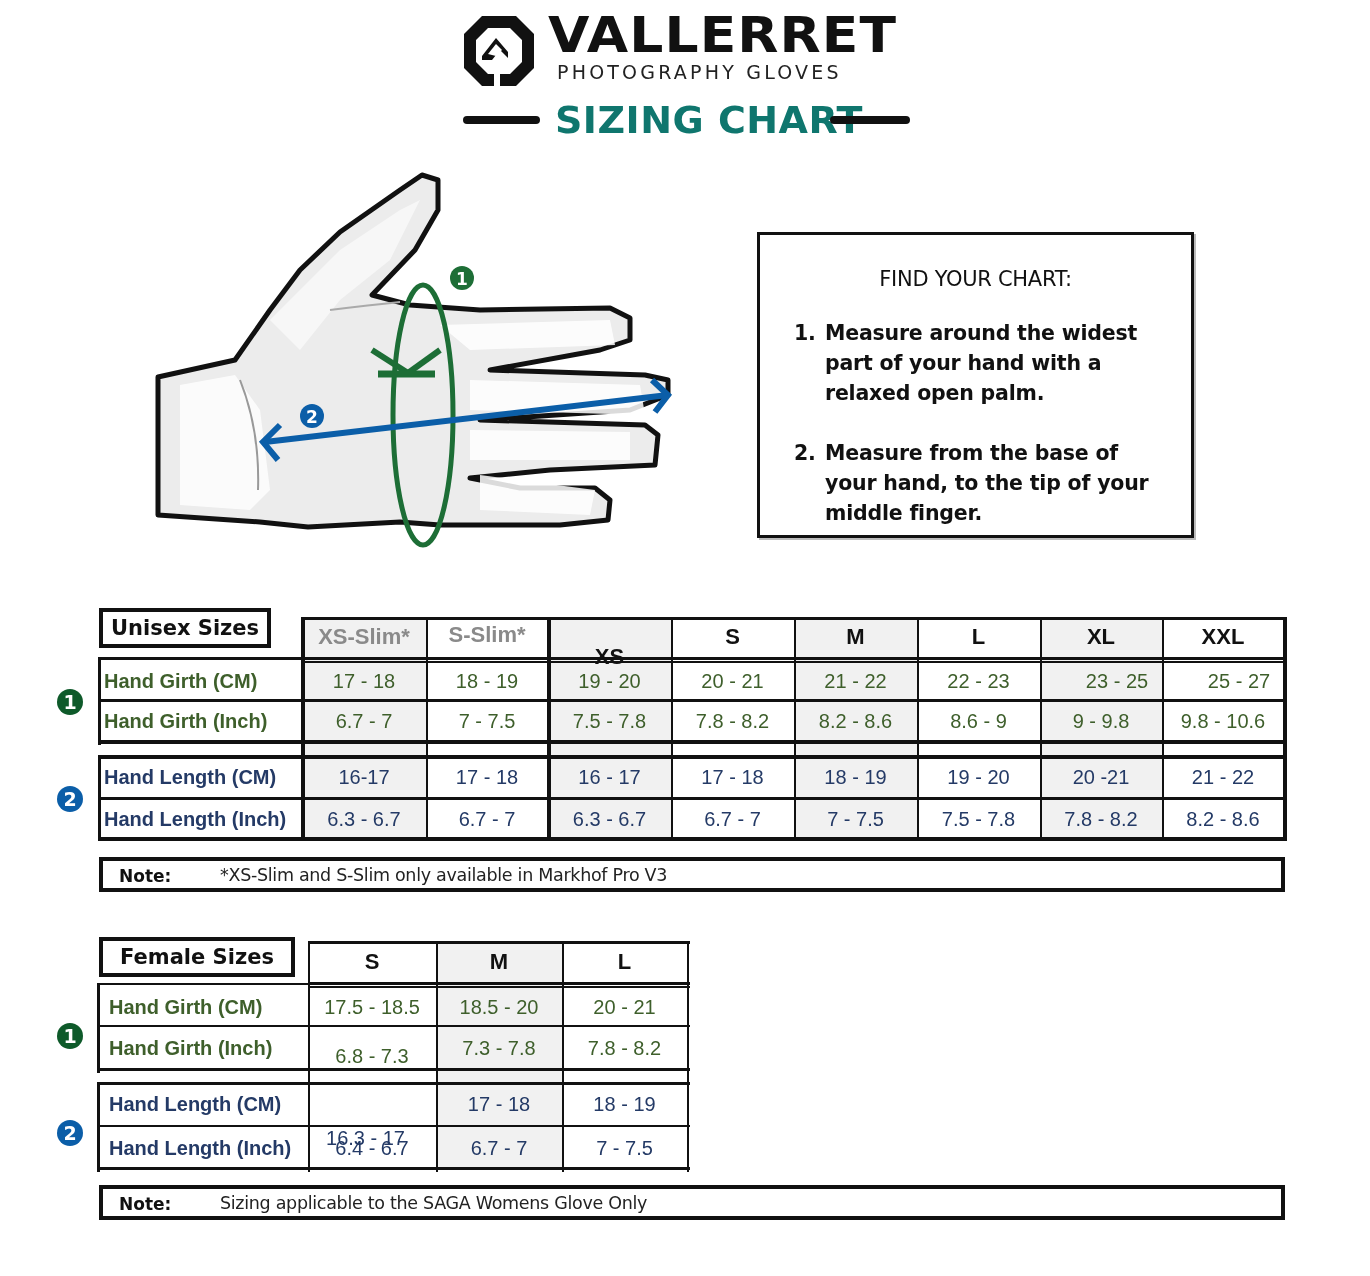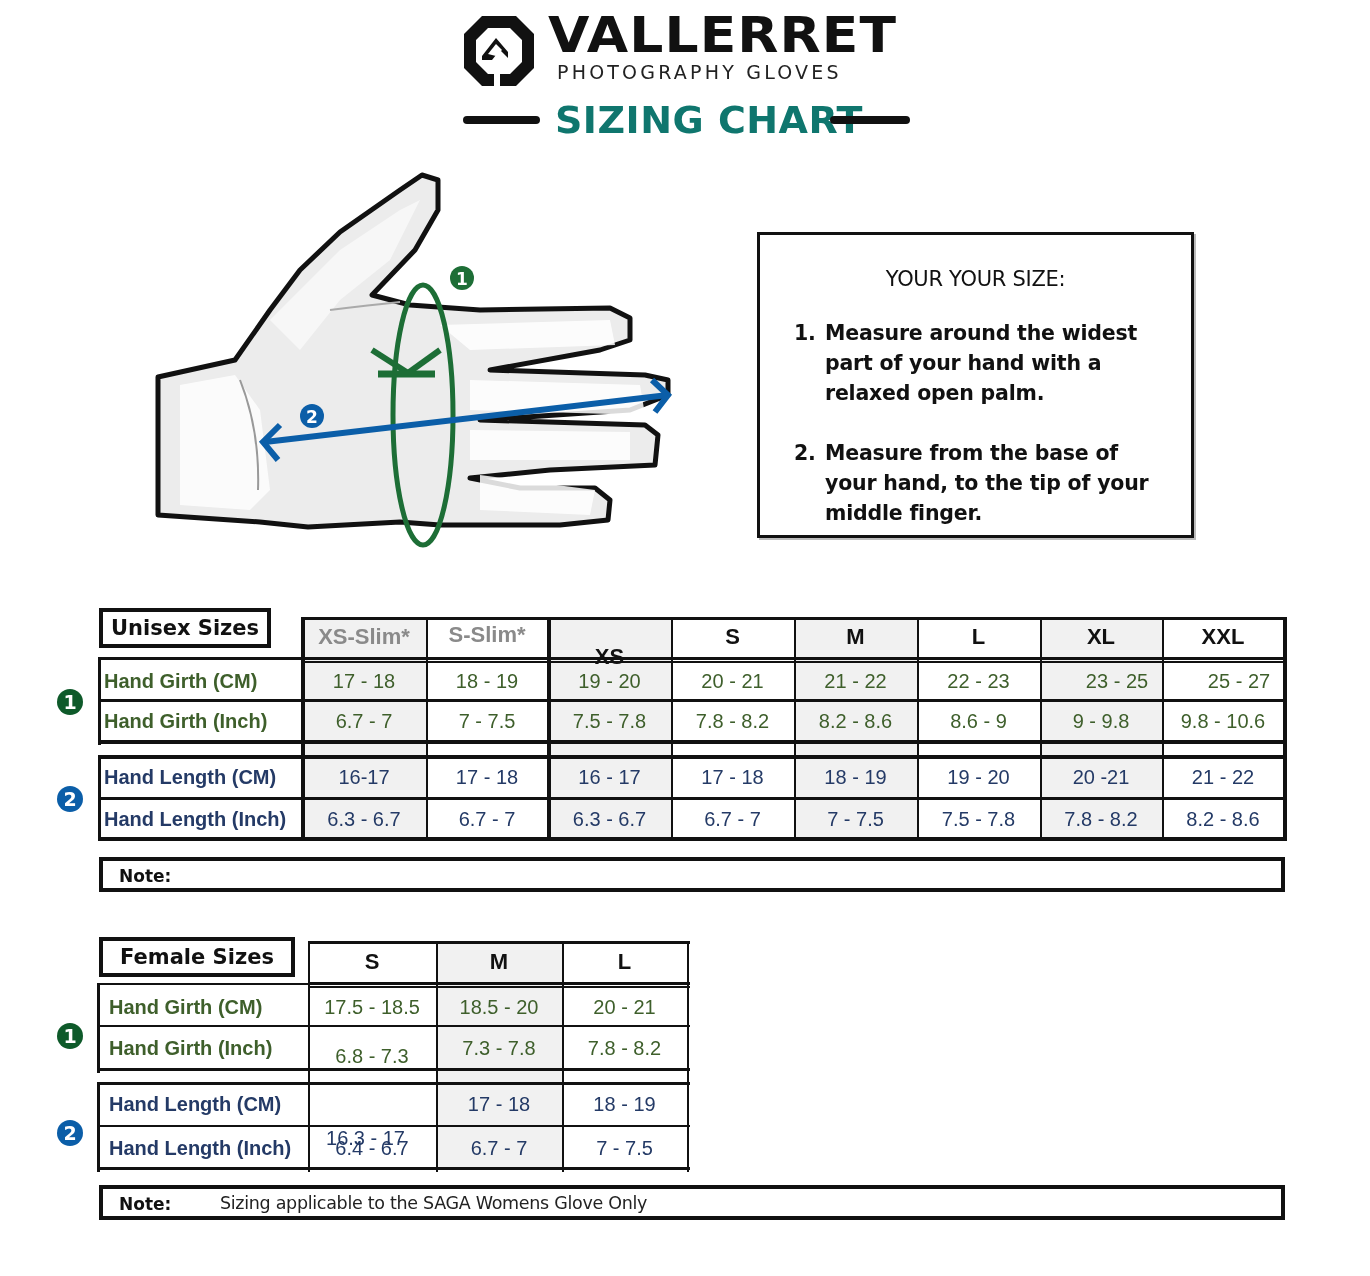--- a/index.html
+++ b/index.html
@@ -107,21 +107,21 @@
     <polyline points="140,255 123,272 138,290" fill="none" stroke="#0b5ea8" stroke-width="6"></polyline>
     <polyline points="512,210 528,225 515,242" fill="none" stroke="#0b5ea8" stroke-width="6"></polyline>
   </g>
   <g>
     <circle cx="172" cy="246" r="12" fill="#0b5ea8"></circle>
     <text x="172" y="253" text-anchor="middle" font-family="DejaVu Sans, sans-serif" font-weight="bold" font-size="17" fill="#fff">2</text>
   </g>
 </svg>
 
 <div class="instr">
-  <div class="instr-title">YOUR YOUR SIZE:</div>
+  <div class="instr-title">FIND YOUR CHART:</div>
   <div class="instr-step s1">
     <span class="num">1.</span>
     <span class="txt">Measure around the widest part of your hand with a relaxed open palm.</span>
   </div>
   <div class="instr-step s2">
     <span class="num">2.</span>
     <span class="txt">Measure from the base of your hand, to the tip of your middle finger.</span>
   </div>
 </div>
 
@@ -193,20 +193,21 @@
     <div class="line" style="left:1040px;top:617px;width:2px;height:224px;"></div>
     <div class="line" style="left:1162px;top:617px;width:2px;height:224px;"></div>
     <div class="line" style="left:1283px;top:617px;width:4px;height:224px;"></div>
     <div class="line" style="left:98px;top:657px;width:3px;height:88px;"></div>
     <div class="line" style="left:98px;top:755px;width:3px;height:86px;"></div>
     <div class="badge g" style="left:57px;top:689px;">1</div>
     <div class="badge b" style="left:57px;top:786px;">2</div>
   </div>
 <div class="note" style="top:857px;">
   <span class="note-label">Note:</span>
+  <span class="note-text">*XS-Slim and S-Slim only available in Markhof Pro V3</span>
 </div>
 
 <div id="female">
     <div class="boxlabel" style="left:99px;top:937px;width:196px;height:40px;line-height:32px;">Female Sizes</div>
     <div class="shade" style="position:absolute;left:436px;top:941px;width:126px;height:228px;"></div>
     <div class="cell hdr" style="left:308px;top:941px;width:128px;height:41px;">S</div>
     <div class="cell hdr" style="left:436px;top:941px;width:126px;height:41px;">M</div>
     <div class="cell hdr" style="left:562px;top:941px;width:125px;height:41px;">L</div>
     <div class="rowlabel green" style="left:97px;top:987px;width:211px;height:40px;padding-left:12px;">Hand Girth (CM)</div>
     <div class="cell green" style="left:308px;top:987px;width:128px;height:40px;">17.5 - 18.5</div>

